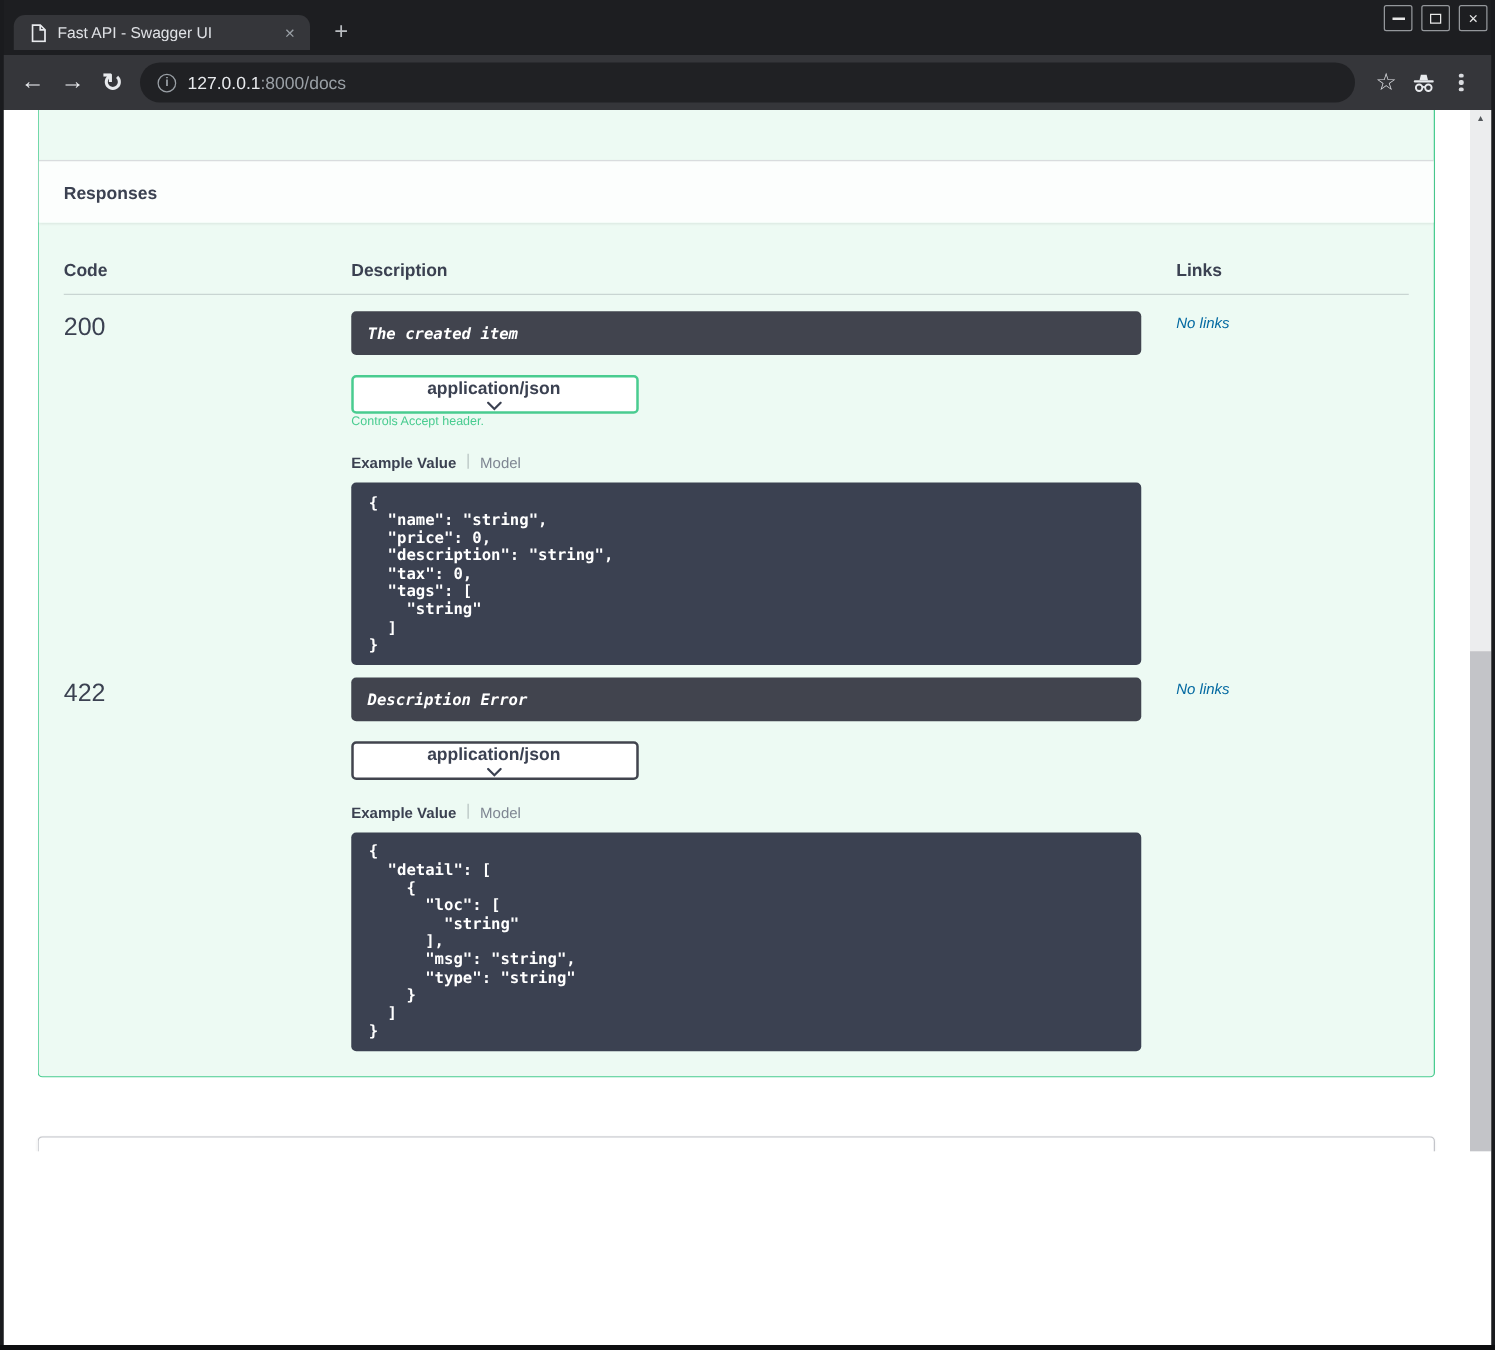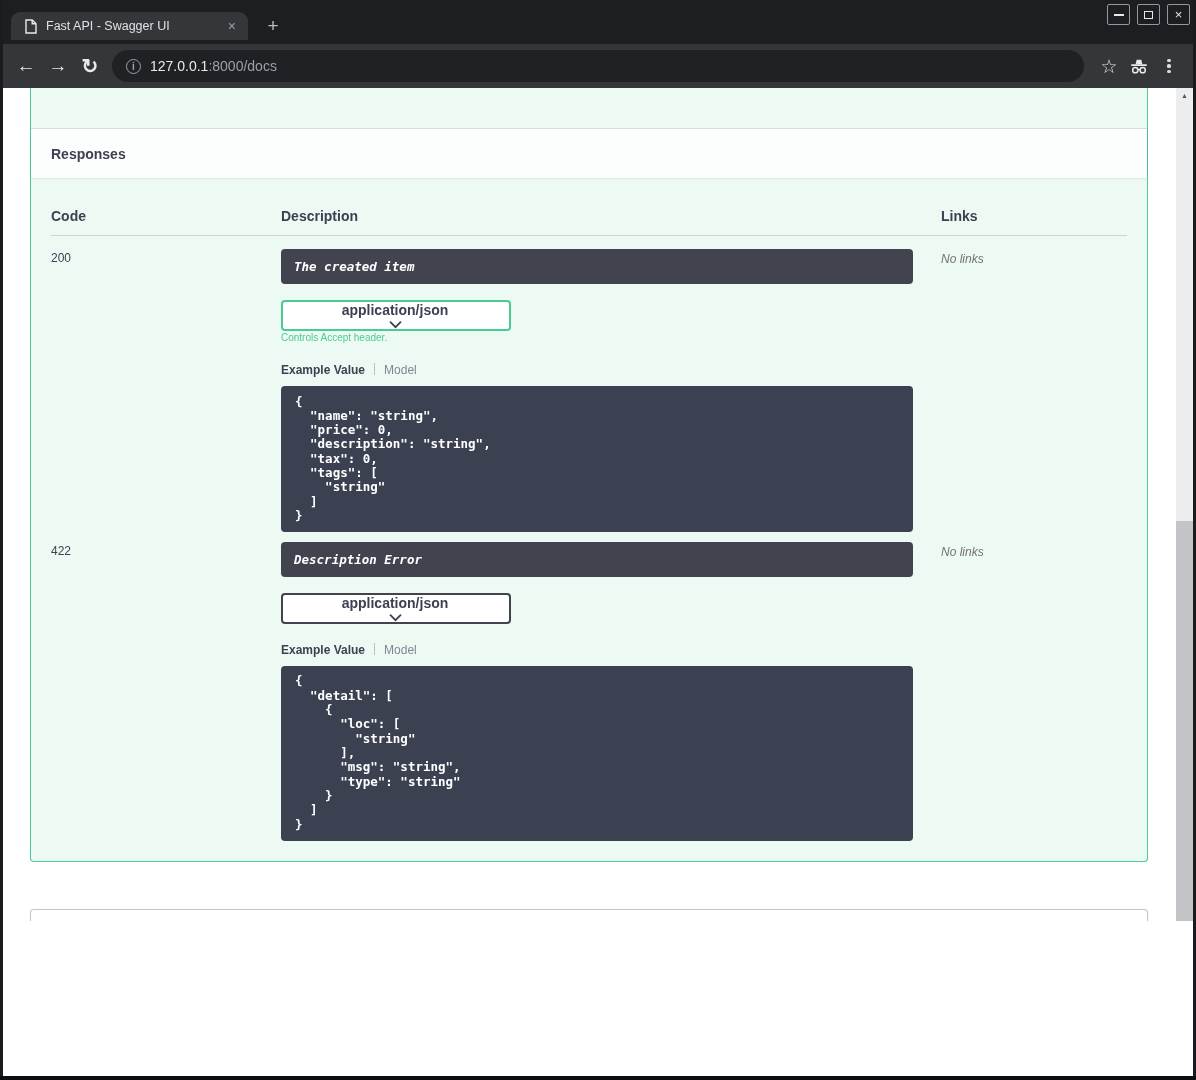--- a/index.html
+++ b/index.html
@@ -77,22 +77,22 @@
   .section-header span { font-size:14px; font-weight:bold; color:#3b4151; }
   .responses-inner { padding:0 20px 20px 20px; }
   .thead { display:flex; padding-top:30px; padding-bottom:11px; border-bottom:1px solid rgba(59,65,81,.2); }
   .thead > div { font-size:14px; font-weight:bold; color:#3b4151; }
   .col-code { width:230px; flex:none; }
   .col-desc { width:660px; flex:none; }
   .col-links { flex:1; }
   .trow { display:flex; }
   .trow.r200 { padding-top:13px; }
   .trow.r422 { padding-top:10px; }
-  .cell-code { font-size:12px; color:#3b4151; padding-top:2px; }
-  .nolinks { font-size:12px; font-style:italic; color:#737373; display:inline-block; padding-top:2px; }
+  .cell-code { font-size:20px; color:#3b4151; padding-top:2px; }
+  .nolinks { font-size:12px; font-style:italic; color:#0369a1; display:inline-block; padding-top:2px; }
 
   .descbox {
     width:632px; height:35px; background:#41444e; border-radius:4px;
     display:flex; align-items:center; padding-left:13px;
   }
   .descbox span {
     color:#fff; font-family:"DejaVu Sans Mono", monospace;
     font-size:12.5px; font-weight:bold; font-style:italic;
   }
   .media-select {

